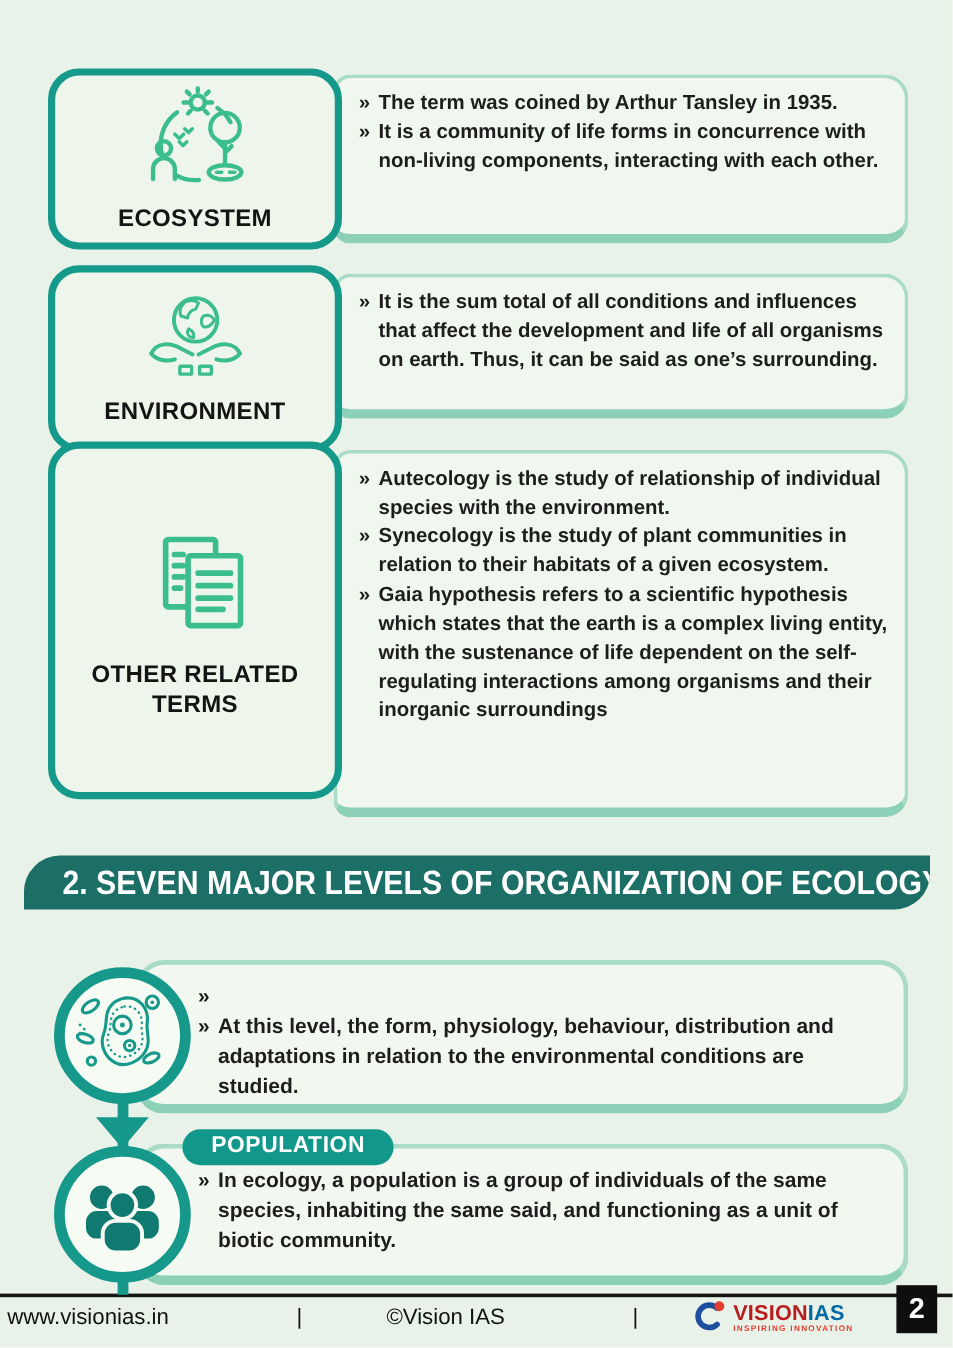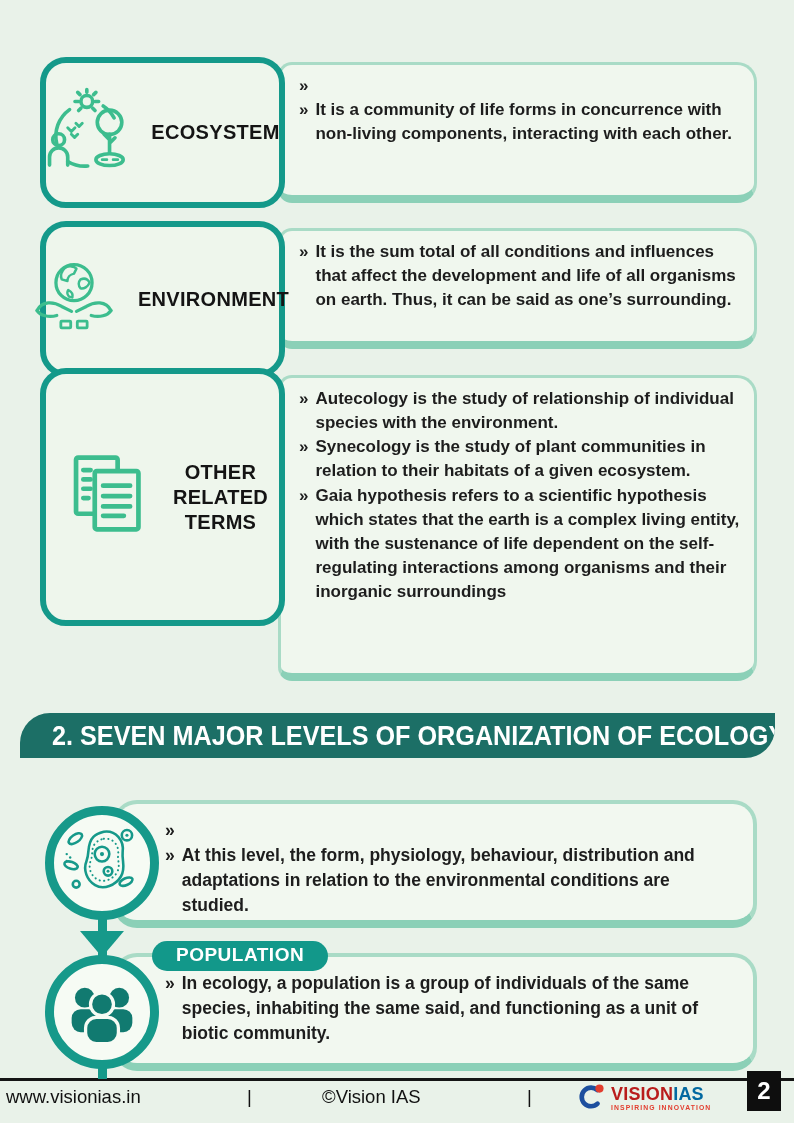--- a/index.html
+++ b/index.html
@@ -1,21 +1,21 @@
 <!DOCTYPE html>
 <html><head>
 <meta charset="utf-8">
 <style>
   * { margin:0; padding:0; box-sizing:border-box; }
   body { font-family:"Liberation Sans", sans-serif; }
   .page { position:relative; width:794px; height:1123px; background:#e9f2e9; overflow:hidden; }
 
   
   .icon-card { position:absolute; left:40px; width:245px; background:#eef6ec;
-    border:6px solid #14998a; border-radius:26px; display:flex; flex-direction:row;
+    border:6px solid #14998a; border-radius:26px; display:flex; flex-direction:column;
     align-items:center; justify-content:center; gap:6px; z-index:3; }
   .icon-card .card-title { font-weight:700; font-size:20px; color:#141414; text-align:center;
     letter-spacing:.3px; line-height:1.25; padding:0 10px; }
 
   .info-panel { position:absolute; left:278px; width:479px; background:#f0f7ee;
     border:3px solid #a9dbc6; border-bottom:8px solid #8bd0b7;
     border-radius:14px 20px 20px 14px; padding:9px 14px 4px 18px; z-index:2; }
 
   .bullet { display:flex; gap:7px; font-size:17px; line-height:1.42; font-weight:700; color:#1d1d1d; }
   .bullet .marker { flex:0 0 auto; }
@@ -75,20 +75,21 @@
         <ellipse cx="82" cy="79" rx="15" ry="6.5"></ellipse>
         <path d="M74,79 h5 M86,79 h5" stroke-width="3.2"></path>
       </svg>
     </span>
     <span class="card-title">ECOSYSTEM</span>
   </div>
   <div class="info-panel" style="top:62px; height:141px;">
     <div>
         <div class="bullet">
           <span class="marker">»</span>
+          <span class="btext">The term was coined by Arthur Tansley in 1935.</span>
         </div>
         <div class="bullet">
           <span class="marker">»</span>
           <span class="btext">It is a community of life forms in concurrence with non-living components, interacting with each other.</span>
         </div>
       </div>
   </div>
 
   <div class="icon-card" style="top:221px; height:156px;">
     <span>
@@ -109,21 +110,21 @@
   </div>
   <div class="info-panel" style="top:228px; height:121px;">
     <div>
         <div class="bullet">
           <span class="marker">»</span>
           <span class="btext">It is the sum total of all conditions and influences that affect the development and life of all organisms on earth. Thus, it can be said as one’s surrounding.</span>
         </div>
       </div>
   </div>
 
-  <div class="icon-card" style="top:368px; height:258px;">
+  <div class="icon-card" style="top:368px; height:298px;">
     <span>
       <svg width="110" height="104" viewBox="0 0 100 100" fill="none" stroke="#3cbd8e" stroke-width="4.5" stroke-linecap="round" stroke-linejoin="round">
         <rect x="26" y="14" width="40" height="54" rx="2" fill="#eef6ec"></rect>
         <path d="M33,26 h7 M33,35 h7 M33,44 h7 M33,53 h5"></path>
         <rect x="44" y="27" width="42" height="56" rx="2" fill="#eef6ec"></rect>
         <path d="M52,41 h26 M52,51 h26 M52,61 h26 M52,70 h20"></path>
       </svg>
     </span>
     <span class="card-title" style="max-width:205px;">OTHER RELATED TERMS</span>
   </div>

